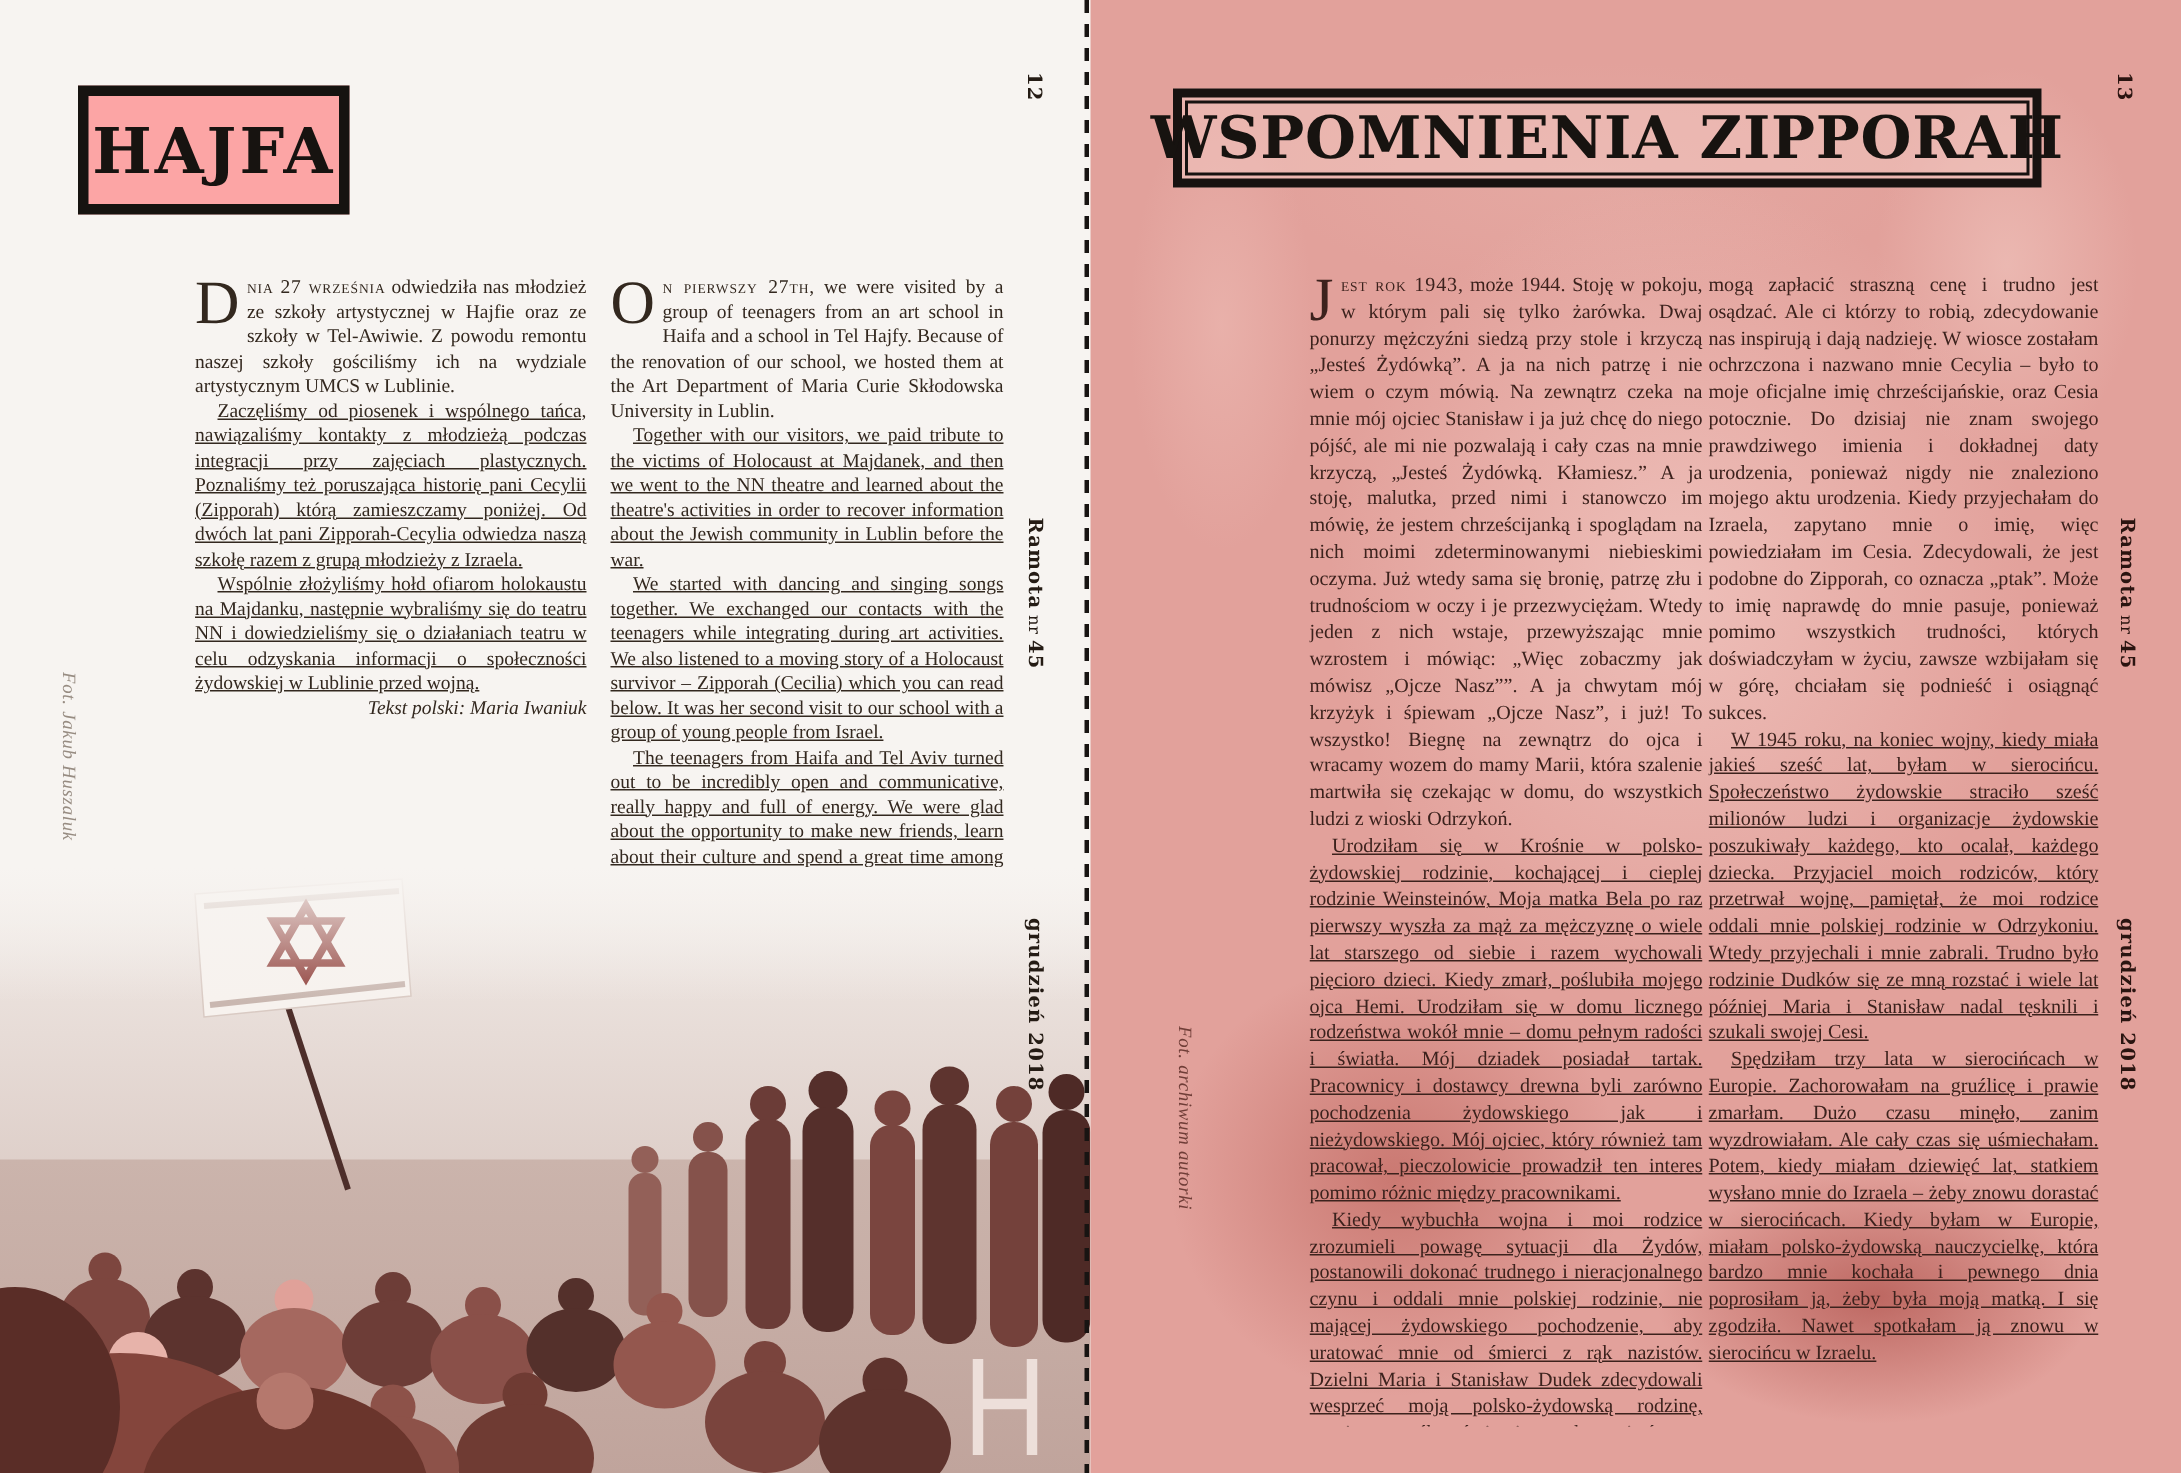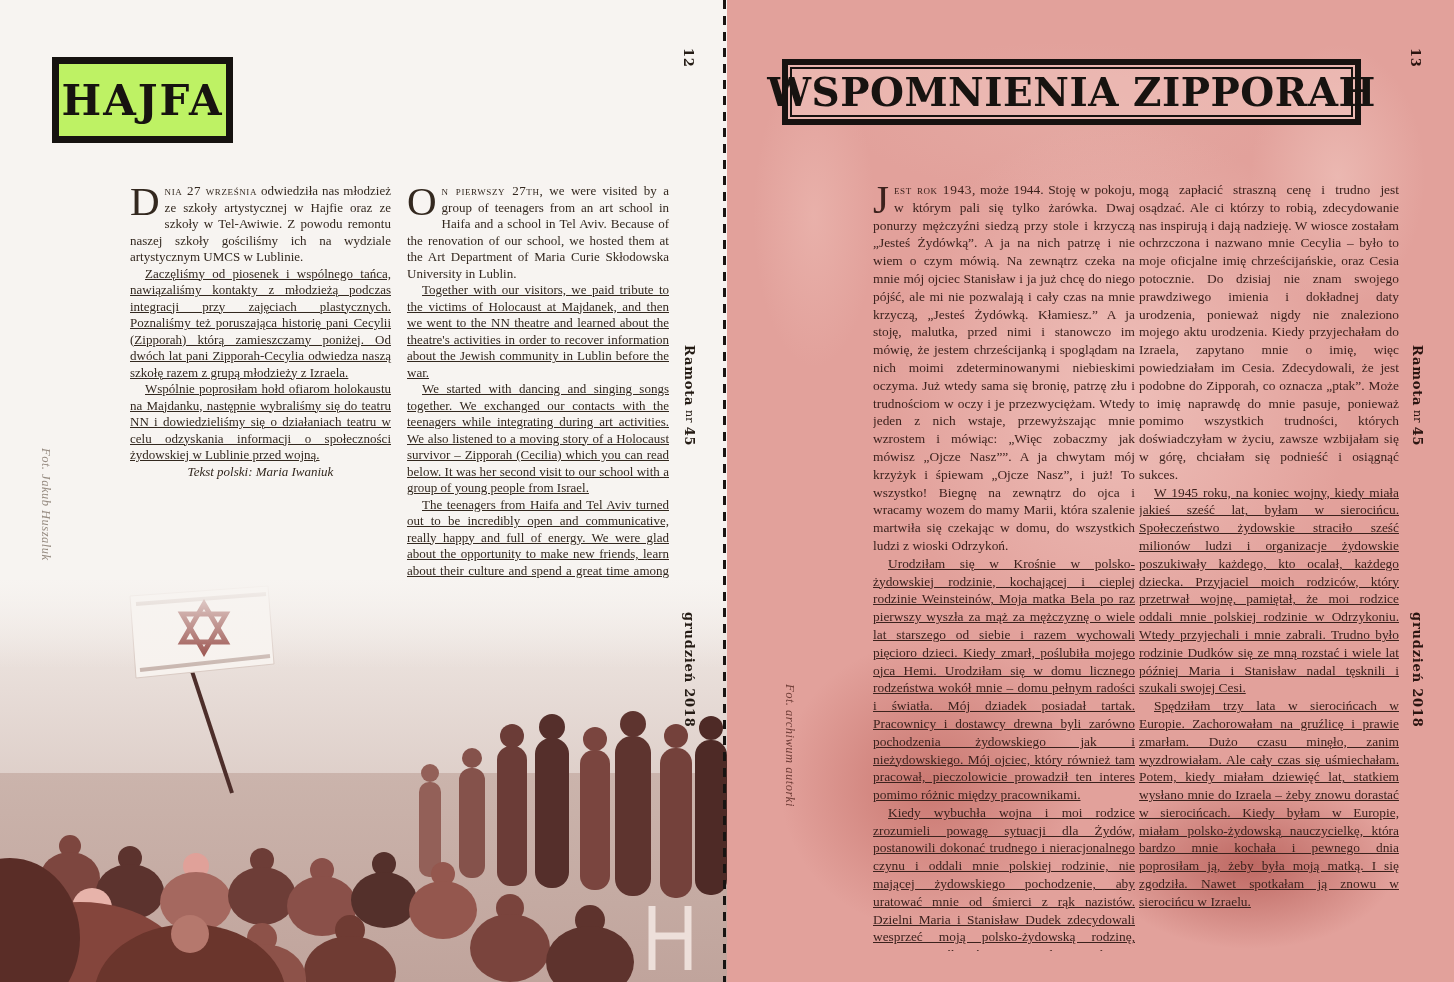--- a/index.html
+++ b/index.html
@@ -17,36 +17,36 @@
       radial-gradient(closest-side at 12% 22%, rgba(238,189,182,.55), rgba(238,189,182,0) 70%),
       radial-gradient(closest-side at 46% 12%, rgba(231,176,169,.5), rgba(231,176,169,0) 65%);
   }
   
   .cutline{position:absolute;left:723px;top:0;width:3px;height:982px;z-index:40;
     background:repeating-linear-gradient(to bottom,#181412 0 9px,rgba(0,0,0,0) 9px 16px);}
 
   
   .title-box{position:absolute;box-sizing:border-box;display:flex;align-items:center;justify-content:center;
     font-family:"DejaVu Serif",serif;font-weight:700;color:#171310;white-space:nowrap;}
-  .hajfa-box{left:52px;top:57px;width:181px;height:86px;border:7px solid #161310;background:#bef264;
+  .hajfa-box{left:52px;top:57px;width:181px;height:86px;border:7px solid #161310;background:#fca5a5;
     font-size:42px;letter-spacing:2px;}
   .wsp-box{left:55px;top:59px;width:579px;height:66px;border:6px solid #171210;background:rgba(243,206,200,.45);
     font-size:39px;letter-spacing:.5px;}
   .wsp-box .inner-line{position:absolute;inset:2px;border:2px solid #171210;pointer-events:none;}
   .wsp-box span{position:relative;z-index:2;}
 
   
   .col{position:absolute;text-align:justify;font-family:"Liberation Serif",serif;}
   .colL{font-size:13px;line-height:16.5px;color:#33281f;}
   .colR{font-size:13.4px;line-height:17.8px;color:#3c221d;}
   .col p{margin:0;}
   .col p.ind{text-indent:15px;text-decoration:underline;}
   .dropcap{float:left;font-size:41px;line-height:31px;padding:3px 5px 0 0;color:inherit;}
   .smallcaps{font-variant:small-caps;letter-spacing:.6px;}
-  .credit{text-align:center;font-style:italic;margin-top:16px;}
+  .credit{text-align:right;font-style:italic;margin-top:16px;}
   .credit2{text-align:right;font-style:italic;}
 
   
   .vtext{position:absolute;writing-mode:vertical-rl;font-family:"DejaVu Serif",serif;
     font-weight:700;font-size:13px;color:#241b14;letter-spacing:.8px;white-space:nowrap;}
   .vtext .nr{font-weight:400;font-size:11px;letter-spacing:.3px;}
   .vcredit{position:absolute;writing-mode:vertical-rl;font-family:"Liberation Serif",serif;
     font-style:italic;font-size:12.5px;letter-spacing:.5px;white-space:nowrap;}
   .vcredit.gray{color:#978c82;}
   .vcredit.wine{color:#6f3d37;}
@@ -65,26 +65,26 @@
 
   <section class="page left">
 
     <div class="title-box hajfa-box">
       <span>HAJFA</span>
     </div>
 
     <div class="col colL" lang="pl" style="left:130px;top:183px;width:261px;">
       <p><span class="dropcap">D</span><span class="smallcaps">nia 27 września</span><span> odwiedziła nas młodzież ze szkoły artystycznej w Hajfie oraz ze szkoły w Tel-Awiwie. Z powodu remontu naszej szkoły gościliśmy ich na wydziale artystycznym UMCS w Lublinie.</span></p>
       <p class="ind">Zaczęliśmy od piosenek i wspólnego tańca, nawiązaliśmy kontakty z młodzieżą podczas integracji przy zajęciach plastycznych. Poznaliśmy też poruszająca historię pani Cecylii (Zipporah) którą zamieszczamy poniżej. Od dwóch lat pani Zipporah-Cecylia odwiedza naszą szkołę razem z grupą młodzieży z Izraela.</p>
-      <p class="ind">Wspólnie poprosiłam hołd ofiarom holokaustu na Majdanku, następnie wybraliśmy się do teatru NN i dowiedzieliśmy się o działaniach teatru w celu odzyskania informacji o społeczności żydowskiej w Lublinie przed wojną.</p>
+      <p class="ind">Wspólnie złożyliśmy hołd ofiarom holokaustu na Majdanku, następnie wybraliśmy się do teatru NN i dowiedzieliśmy się o działaniach teatru w celu odzyskania informacji o społeczności żydowskiej w Lublinie przed wojną.</p>
       <p class="credit">Tekst polski: Maria Iwaniuk</p>
     </div>
 
     <div class="col colL" lang="en" style="left:407px;top:183px;width:262px;">
-      <p><span class="dropcap">O</span><span class="smallcaps">n pierwszy 27th</span><span>, we were visited by a group of teenagers from an art school in Haifa and a school in Tel Aviv. Because of the renovation of our school, we hosted them at the Art Department of Maria Curie Skłodowska University in Lublin.</span></p>
+      <p><span class="dropcap">O</span><span class="smallcaps">n pierwszy 27th</span><span>, we were visited by a group of teenagers from an art school in Haifa and a school in Tel Hajfy. Because of the renovation of our school, we hosted them at the Art Department of Maria Curie Skłodowska University in Lublin.</span></p>
       <p class="ind">Together with our visitors, we paid tribute to the victims of Holocaust at Majdanek, and then we went to the NN theatre and learned about the theatre's activities in order to recover information about the Jewish community in Lublin before the war.</p>
       <p class="ind">We started with dancing and singing songs together. We exchanged our contacts with the teenagers while integrating during art activities. We also listened to a moving story of a Holocaust survivor – Zipporah (Cecilia) which you can read below. It was her second visit to our school with a group of young people from Israel.</p>
       <p class="ind">The teenagers from Haifa and Tel Aviv turned out to be incredibly open and communicative, really happy and full of energy. We were glad about the opportunity to make new friends, learn about their culture and spend a great time among these interesting people.</p>
       <p class="credit">Polish text: Maria Iwaniuk</p>
       <p class="credit2">Translation: Daria Kandzierska</p>
     </div>
 
     <div class="photo">
       <svg viewBox="0 0 727 404" preserveAspectRatio="none">
         <defs>

